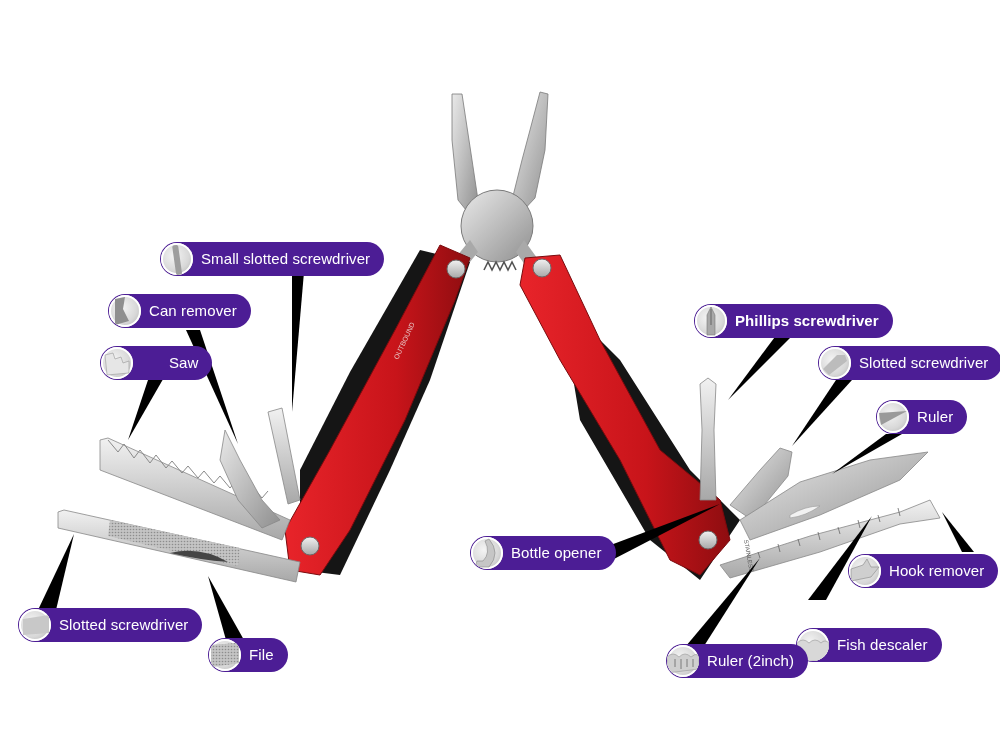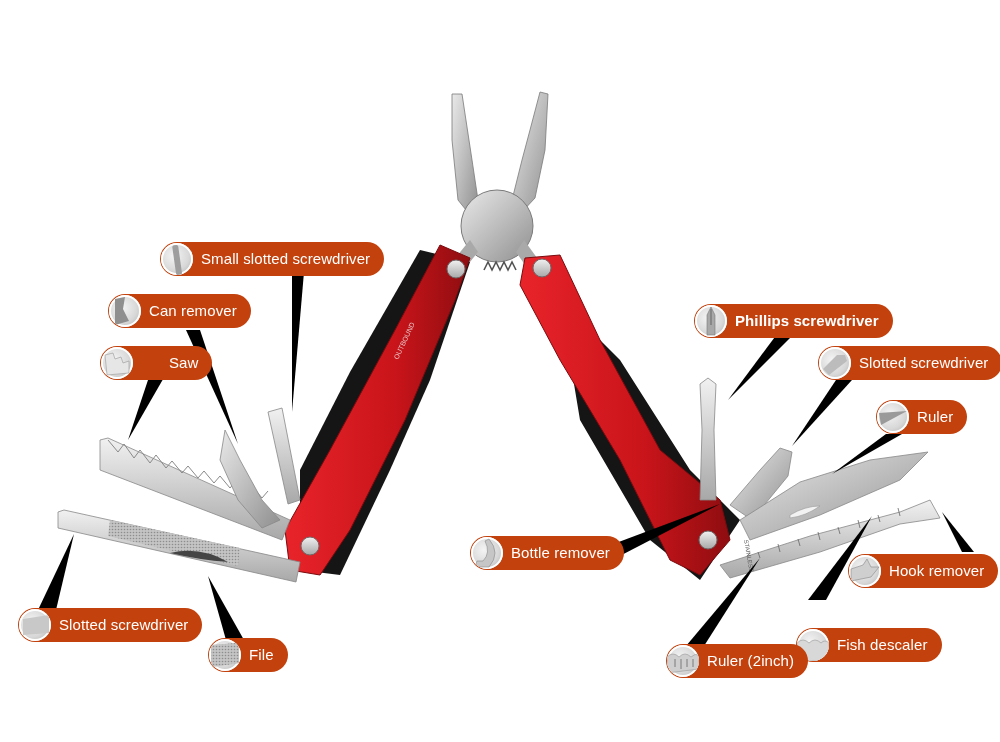--- a/index.html
+++ b/index.html
@@ -1,20 +1,20 @@
 <!DOCTYPE html>
 <html><head>
   <meta charset="utf-8">
   <style>
     html, body { margin: 0; padding: 0; background: #ffffff; }
     body { width: 1000px; height: 742px; position: relative; overflow: hidden;
            font-family: "Liberation Sans", "DejaVu Sans", sans-serif; }
     #stage { position: absolute; left: 0; top: 0; width: 1000px; height: 742px; }
     .label {
-      position: absolute; height: 34px; background: #c2410c; color: #fff;
+      position: absolute; height: 34px; background: #4c1d95; color: #fff;
       border-radius: 17px; display: flex; align-items: center;
       padding-right: 14px; box-sizing: border-box; white-space: nowrap;
       font-size: 15px; letter-spacing: 0.1px;
     }
     .label .thumb {
       width: 32px; height: 32px; border-radius: 50%; margin: 1px 8px 1px 1px;
       background: radial-gradient(circle at 40% 40%, #f4f4f4 0%, #d8d8d8 55%, #a9a9a9 100%);
       box-shadow: inset 0 0 0 2px #fff; flex: 0 0 auto; position: relative; overflow: hidden;
     }
     .label .thumb svg { position: absolute; left: 0; top: 0; }
@@ -216,21 +216,21 @@
     </span>
     <span class="text">Ruler</span>
   </div>
 
   <div class="label" style="left:470px;top:536px;">
     <span class="thumb">
       <svg width="32" height="32">
           <path d="M18,2 Q30,16 18,30 L4,30 L6,24 L12,24 Q20,16 14,4 Z" fill="#c6c6c6" stroke="#888" stroke-width="0.6"></path>
         </svg>
     </span>
-    <span class="text">Bottle remover</span>
+    <span class="text">Bottle opener</span>
   </div>
 
   <div class="label" style="left:848px;top:554px;">
     <span class="thumb">
       <svg width="32" height="32">
           <path d="M2,14 L14,10 L18,4 L22,12 L30,12 L22,22 L2,26 Z" fill="#cfcfcf" stroke="#888" stroke-width="0.6"></path>
         </svg>
     </span>
     <span class="text">Hook remover</span>
   </div>

